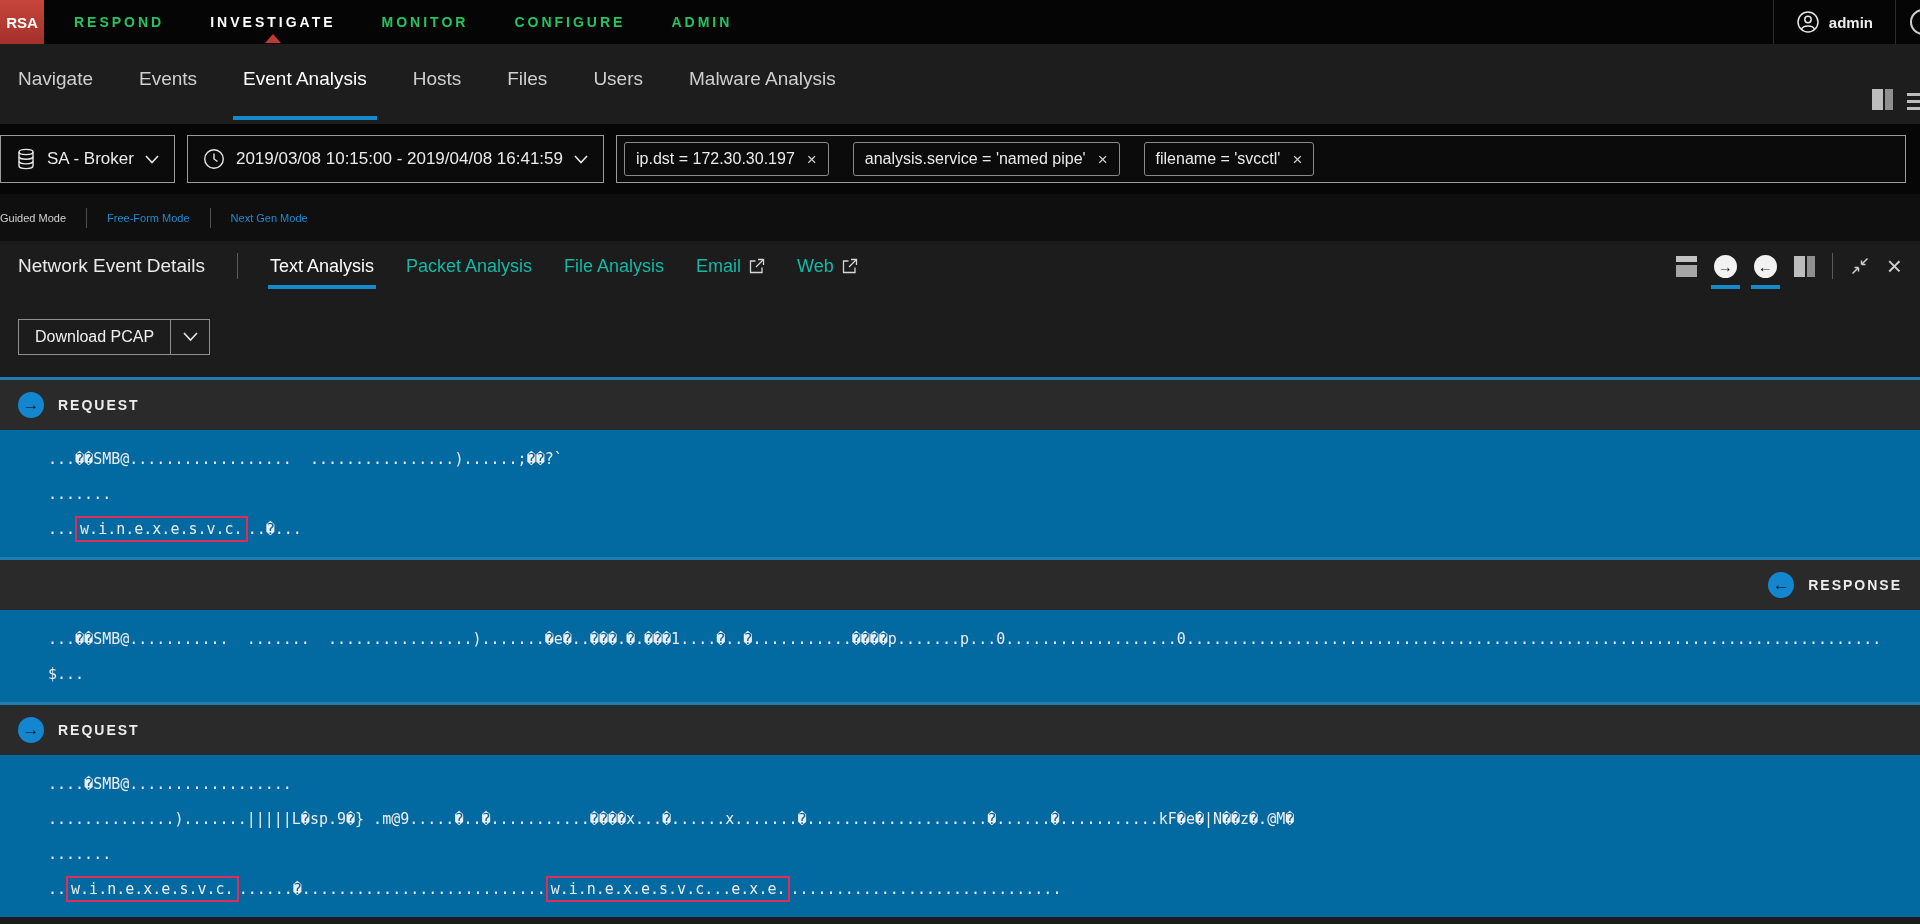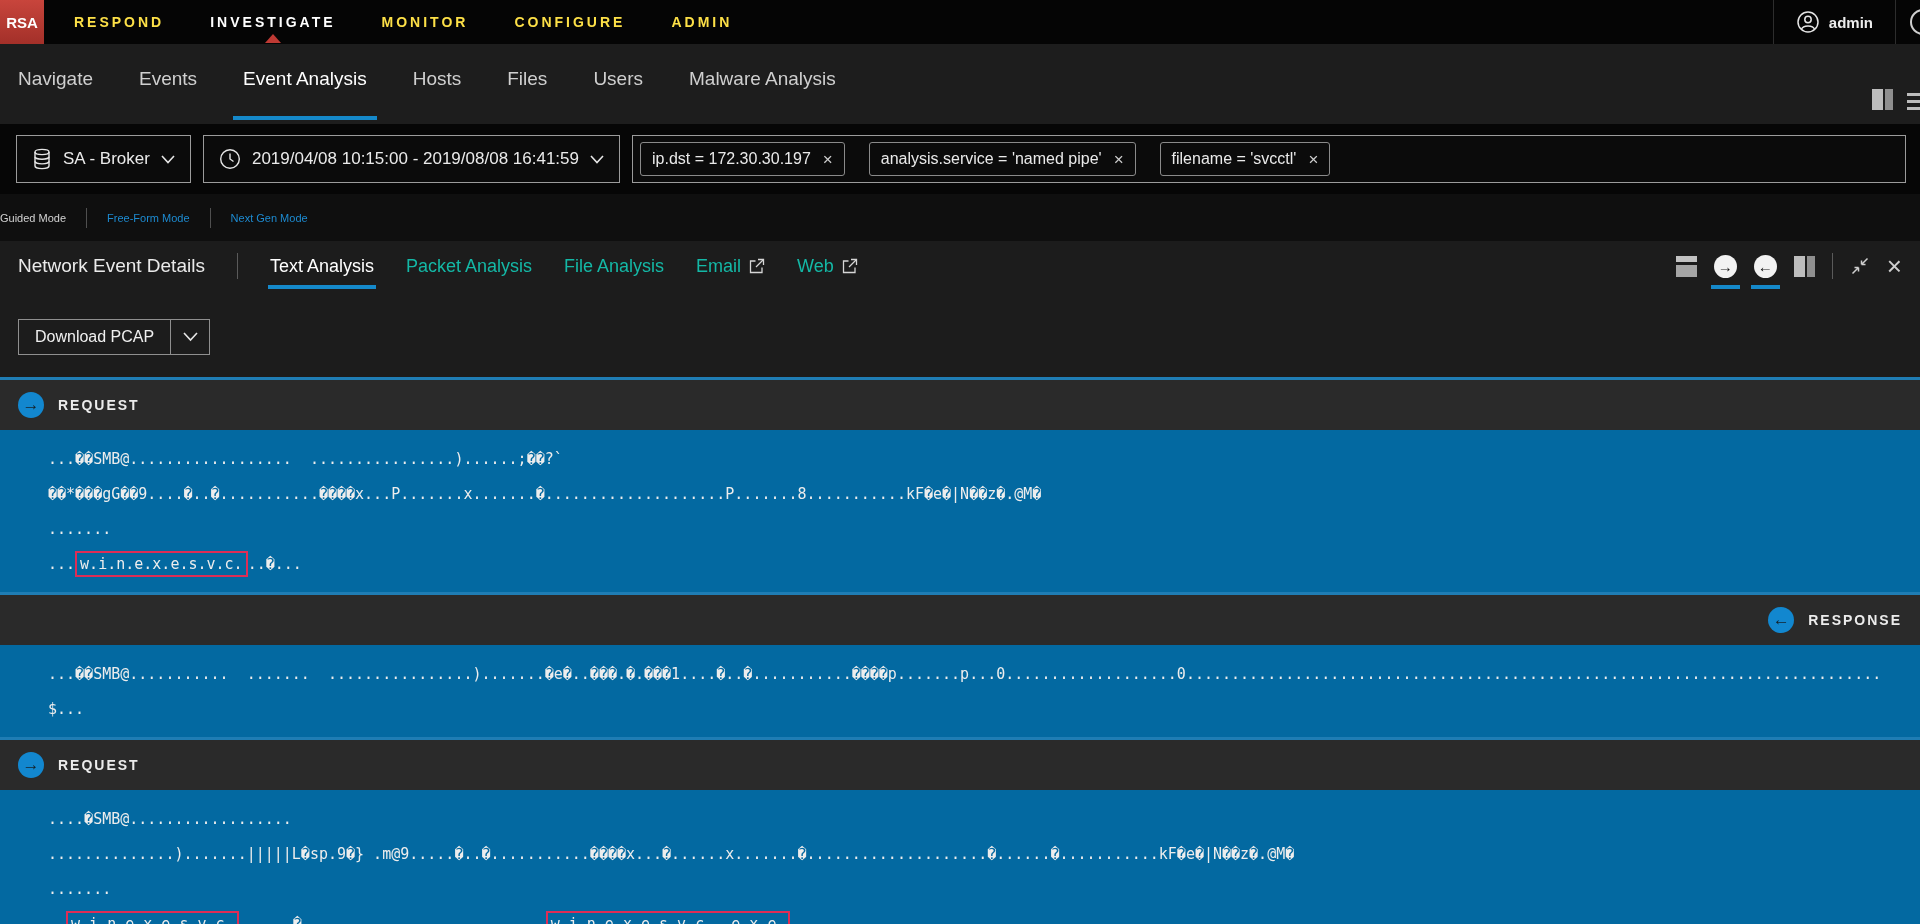--- a/index.html
+++ b/index.html
@@ -5,21 +5,21 @@
   * { margin:0; padding:0; box-sizing:border-box; }
   html,body { width:1920px; height:924px; overflow:hidden; background:#1c1c1c;
               font-family:"Liberation Sans", sans-serif; color:#d6d6d6; }
 
   
   .topbar { height:44px; background:#050505; display:flex; align-items:stretch; position:relative; }
   .logo { width:44px; background:linear-gradient(180deg,#c8453c,#a33029); color:#fff;
           display:flex; align-items:center; justify-content:center;
           font-weight:bold; font-size:15px; letter-spacing:0; }
   .topnav { display:flex; align-items:center; gap:46px; margin-left:30px; }
-  .topnav-item { font-size:14px; font-weight:bold; letter-spacing:3px; color:#fde047;
+  .topnav-item { font-size:14px; font-weight:bold; letter-spacing:3px; color:#22c55e;
                  text-transform:uppercase; position:relative; cursor:pointer; }
   .topnav-item.active { color:#ffffff; }
   .topnav-item.active::after { content:''; position:absolute; left:50%; transform:translateX(-50%);
                  bottom:-13px; border-left:8px solid transparent; border-right:8px solid transparent;
                  border-bottom:9px solid #bf3a34; }
   .topbar-right { margin-left:auto; display:flex; align-items:center; }
   .tb-sep { width:1px; height:44px; background:#2d2d2d; }
   .user-box { display:flex; align-items:center; gap:9px; padding:0 22px; }
   .user-name { font-size:15px; font-weight:bold; color:#ececec; }
   .partial-circle { width:26px; height:26px; border:2px solid #cfcfcf; border-radius:50%;
@@ -35,21 +35,21 @@
   .subnav-icons { position:absolute; right:0; bottom:14px; display:flex; gap:14px; align-items:center; }
   .icon-sq { width:21px; height:21px; }
   .sq-vsplit { background:linear-gradient(90deg,#bdbdbd 0 52%,#1d1d1d 52% 62%,#8f8f8f 62% 100%); }
   .sq-dots  { background:
       repeating-linear-gradient(0deg,#bdbdbd 0 3px,#1d1d1d 3px 7px),
       linear-gradient(90deg,#bdbdbd 0 40%,#1d1d1d 40% 55%,#bdbdbd 55% 100%);
       margin-right:-8px; }
 
   
   .querybar { height:70px; background:#060606; display:flex; align-items:center;
-              padding-left:16px; gap:12px; }
+              gap:12px; }
   .qbox { height:48px; border:1px solid #9b9b9b; background:#0b0b0b; display:flex;
           align-items:center; gap:11px; padding:0 15px; font-size:17px; color:#eaeaea; cursor:pointer; }
   .filters-box { flex:1; height:48px; border:1px solid #9b9b9b; background:#0b0b0b;
           display:flex; align-items:center; gap:24px; padding:0 7px; margin-right:14px; }
   .pill { border:1px solid #8a8a8a; border-radius:3px; padding:7px 11px; font-size:16px;
           color:#eaeaea; display:flex; align-items:center; gap:12px; cursor:pointer; }
   .pill .x { color:#cfcfcf; font-size:17px; line-height:1; cursor:pointer; }
   .query-events { height:50px; border:1px solid #9b9b9b; border-right:none; background:#0b0b0b;
           color:#f0f0f0; font-size:17px; padding:0 28px 0 30px; font-family:inherit; cursor:pointer; }
 
@@ -166,21 +166,21 @@
       </svg>
     </span>
   </div>
   <div class="qbox">
     <span>
       <svg width="22" height="22" viewBox="0 0 22 22" fill="none" stroke="#e6e6e6" stroke-width="1.4">
         <circle cx="11" cy="11" r="9.3"></circle>
         <path d="M11 5.5 V11 L14.5 13.5"></path>
       </svg>
     </span>
-    <span>2019/04/08 10:15:00 - 2019/08/08 16:41:59</span>
+    <span>2019/03/08 10:15:00 - 2019/04/08 16:41:59</span>
     <span>
       <svg width="14" height="9" viewBox="0 0 14 9" fill="none" stroke="#e6e6e6" stroke-width="1.6">
         <polyline points="1,1 7,7.5 13,1"></polyline>
       </svg>
     </span>
   </div>
   <div class="filters-box">
     <span class="pill">
       <span>ip.dst = 172.30.30.197</span>
       <span class="x">×</span>
@@ -265,21 +265,20 @@
   </div>
 
   <div id="events">
       <section class="event-section">
         <div class="event-head">
           <span class="arrow-circle">→</span>
           <span class="event-label">REQUEST</span>
         </div>
         <div class="event-body">
           <div class="payload-line"><span>...��SMB@..................  ................)......;��?`</span></div>
-          <div class="payload-line"><span>��*���gG��9....�..�...........����x...P.......x.......�....................P.......8...........kF�e�|N��z�.@M�</span></div>
           <div class="payload-line"><span>.......</span></div>
           <div class="payload-line"><span>...</span><span class="hl">w.i.n.e.x.e.s.v.c.</span><span>..�...</span></div>
         </div>
       </section>
       <section class="event-section response">
         <div class="event-head">
           <span class="arrow-circle">←</span>
           <span class="event-label">RESPONSE</span>
         </div>
         <div class="event-body">

